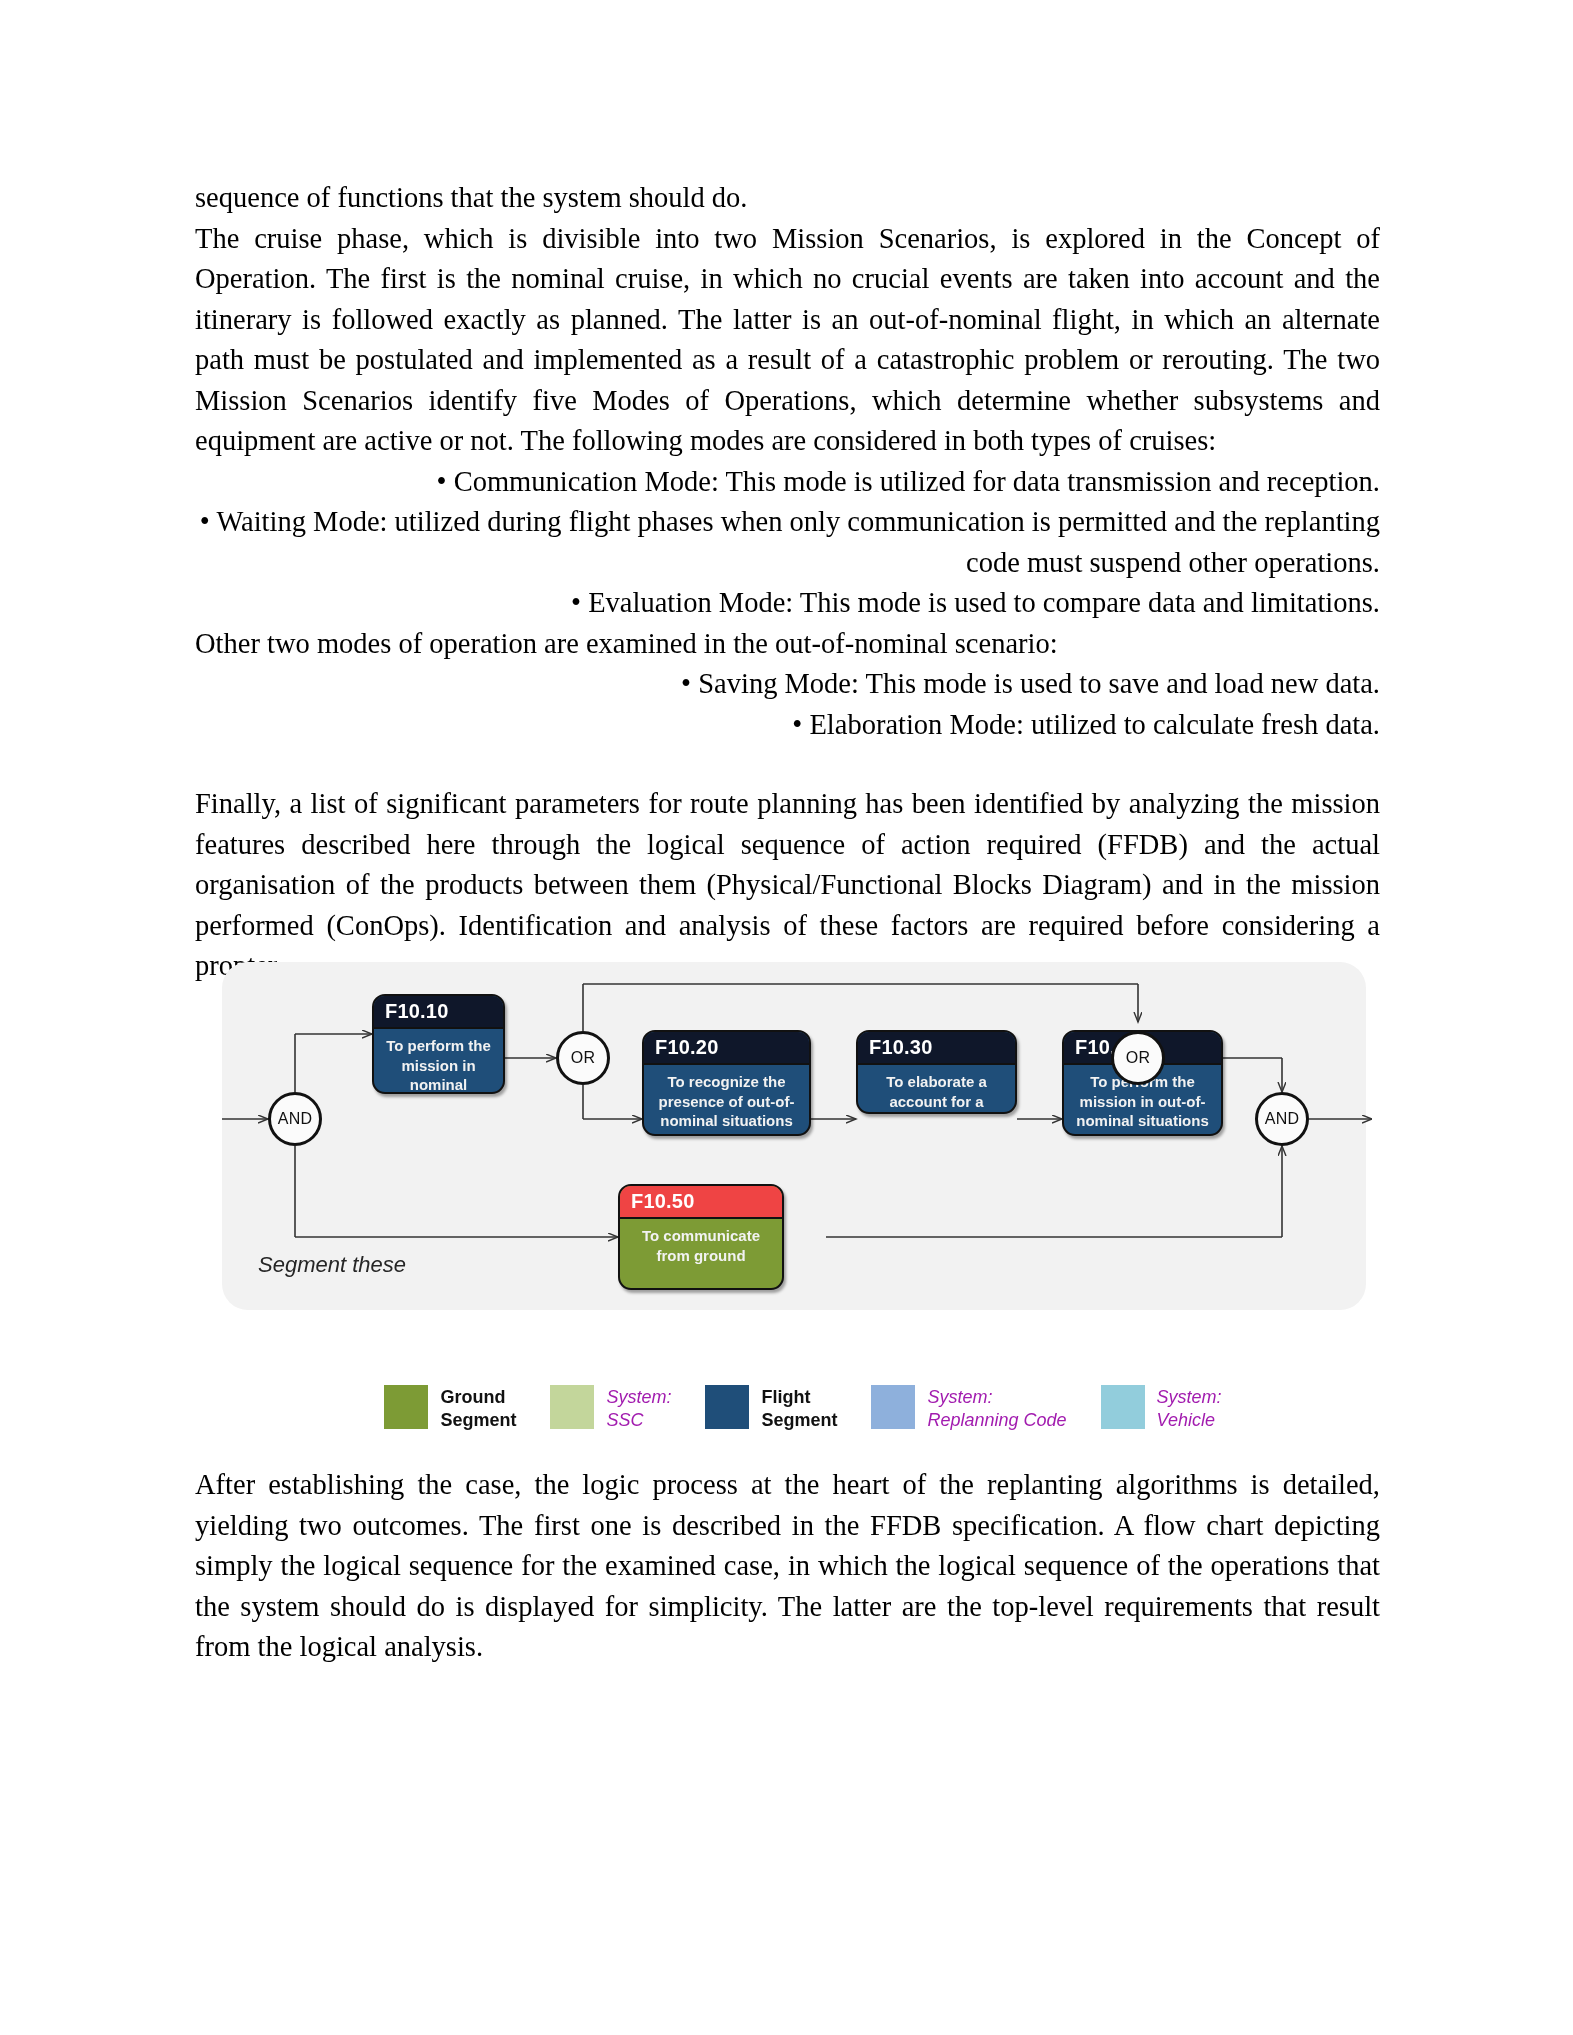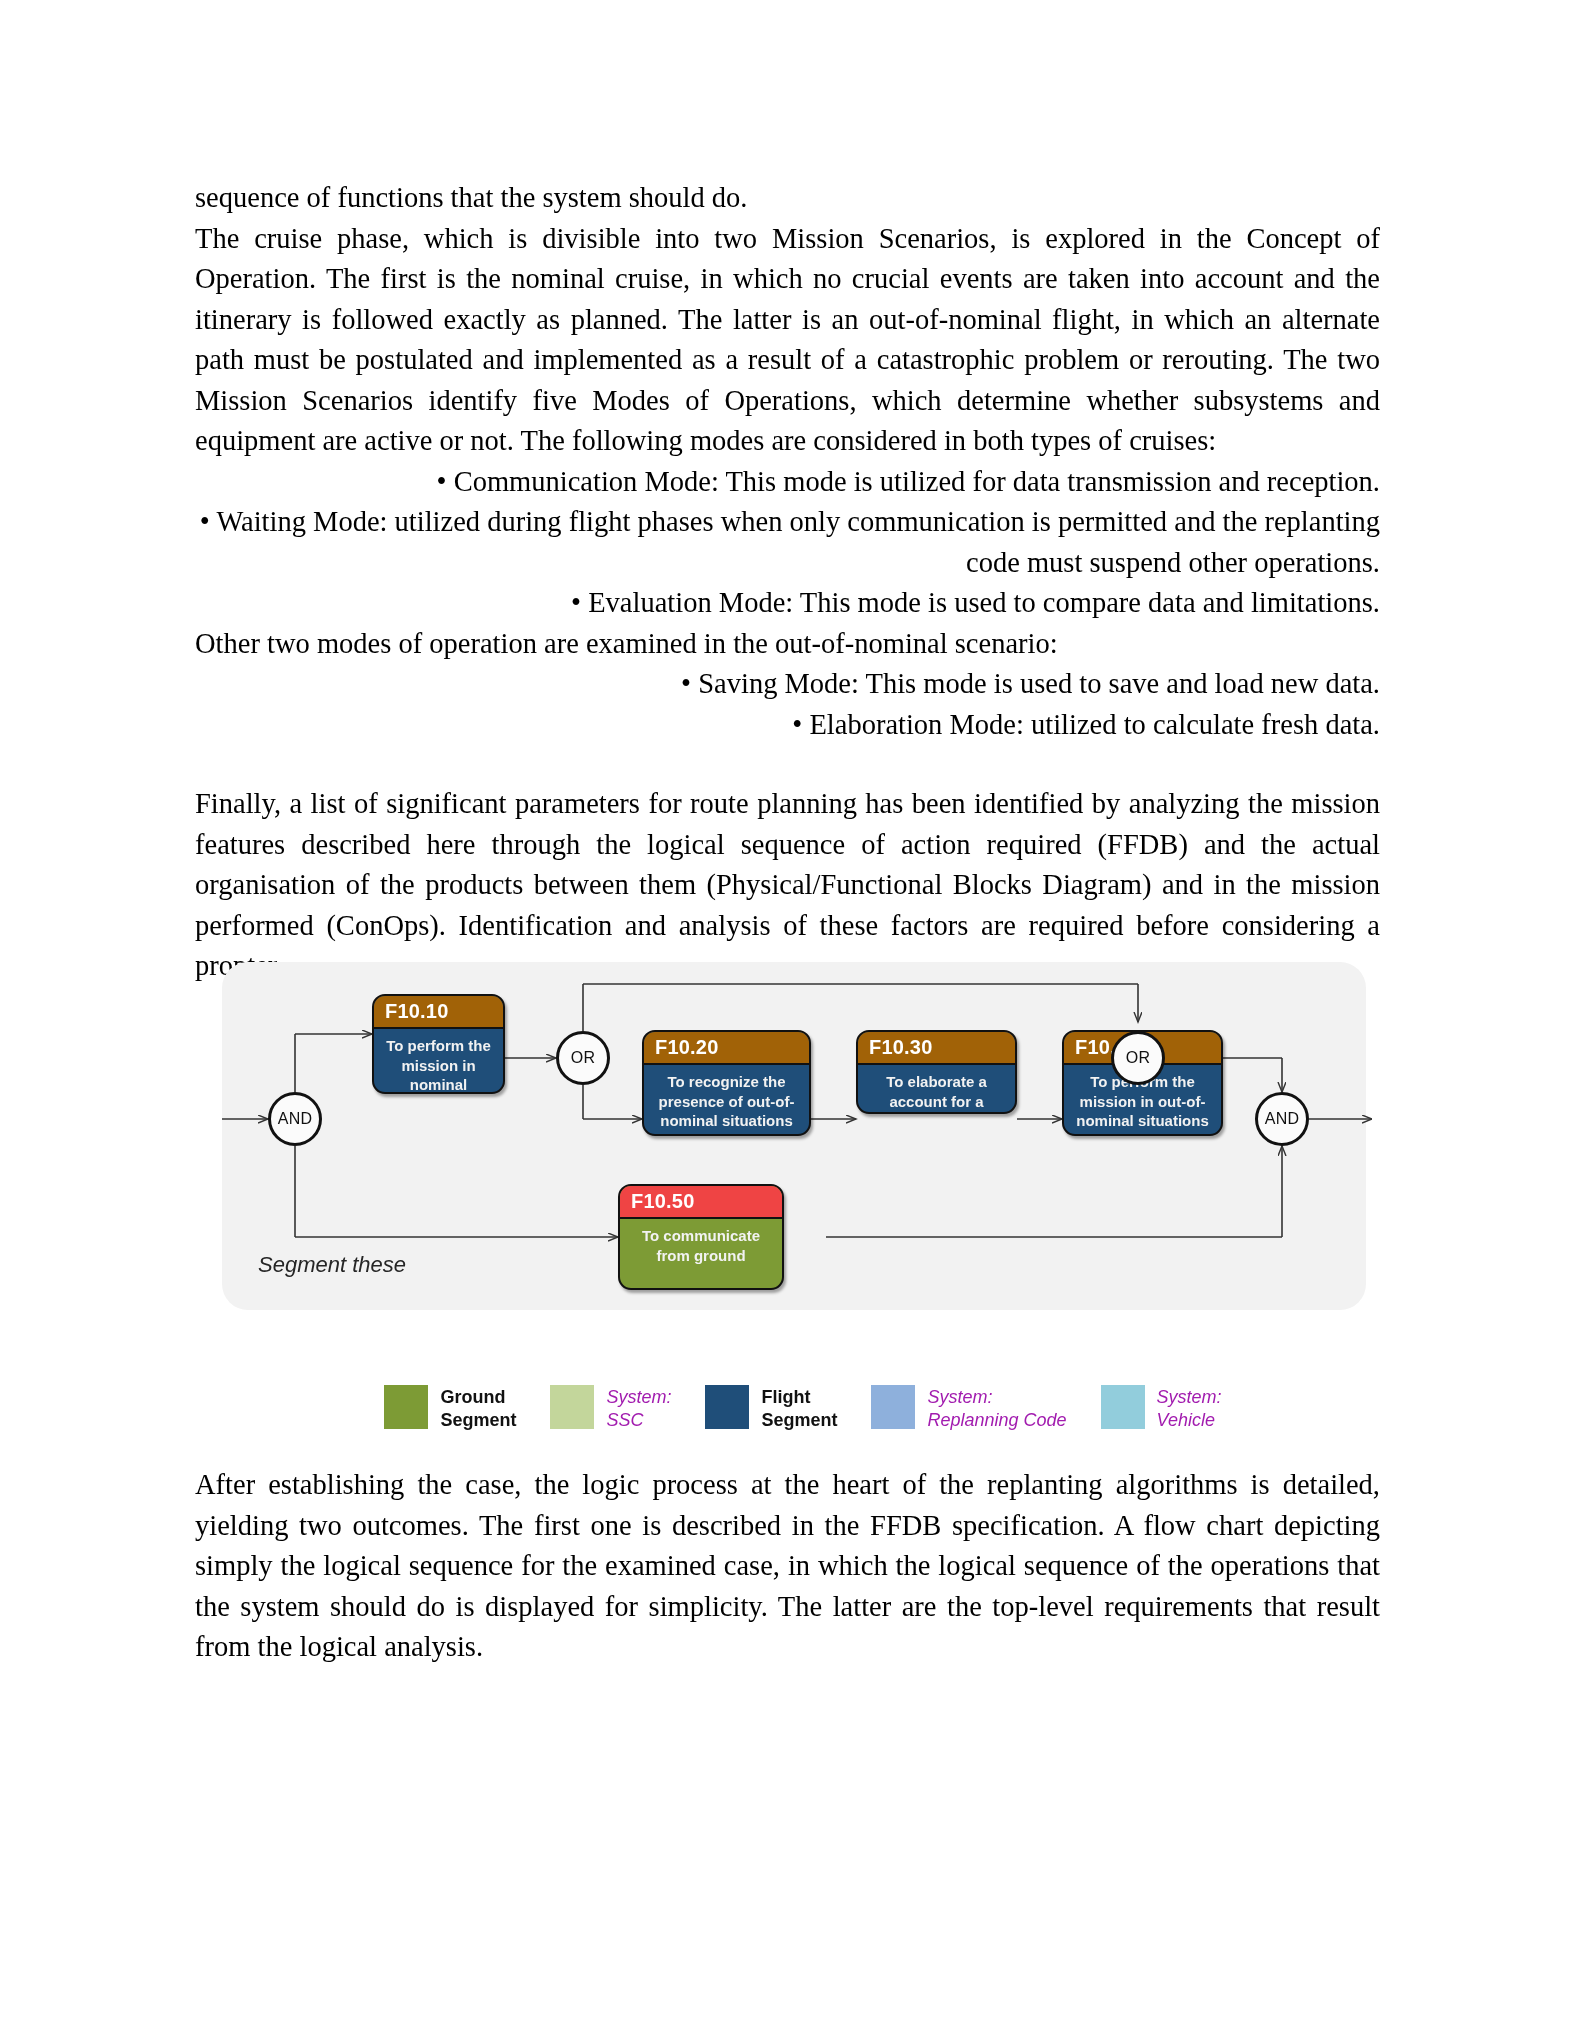--- a/index.html
+++ b/index.html
@@ -81,21 +81,21 @@
   .fbox.green { background: #7d9b35; }
   .fbox .fhead {
     font-family: "Liberation Sans", sans-serif;
     font-weight: bold;
     font-size: 20px;
     color: #ffffff;
     padding: 4px 0 4px 11px;
     border-bottom: 2.5px solid #111111;
     letter-spacing: 0.2px;
   }
-  .fbox.blue .fhead { background: #a16207; }
+  .fbox.blue .fhead { background: #0f172a; }
   .fbox.green .fhead { background: #ef4444; }
   .fbox .fbody {
     font-family: "Liberation Sans", sans-serif;
     font-weight: bold;
     font-size: 15px;
     line-height: 19.5px;
     color: #f2f2f2;
     text-align: center;
     padding: 7px 6px 0 6px;
   }

